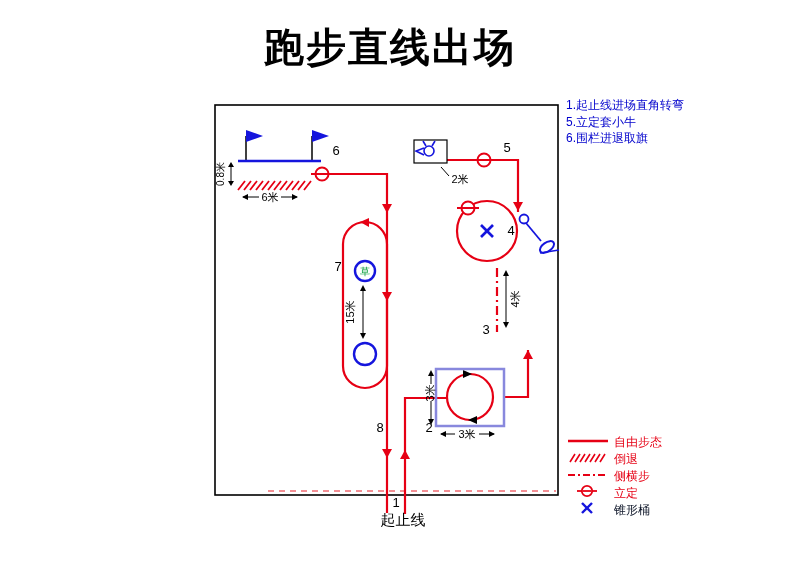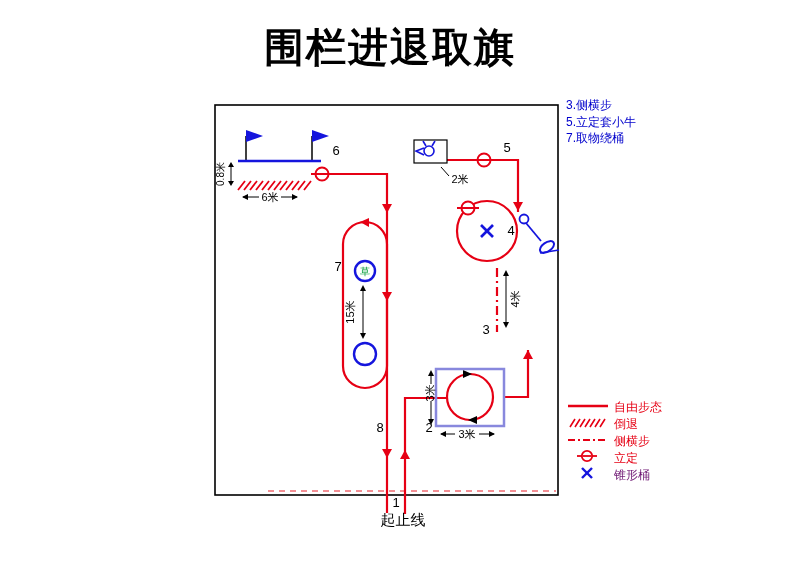--- a/index.html
+++ b/index.html
@@ -9,32 +9,32 @@
   }
   .title{
     position:absolute;left:160px;top:20px;width:460px;text-align:center;
     font-size:40px;font-weight:bold;color:#000;letter-spacing:2px;white-space:nowrap;
   }
   .diagram{position:absolute;left:0;top:0;}
   .instructions{
     position:absolute;left:566px;top:97px;width:230px;
     color:#0000cc;font-size:12px;line-height:16.5px;white-space:nowrap;
   }
-  .legend{position:absolute;left:566px;top:399px;}
+  .legend{position:absolute;left:566px;top:434px;}
   .legend-row{display:flex;align-items:center;height:16px;margin-bottom:1px;}
   .lsym{width:48px;display:inline-block;}
   .llabel{font-size:12px;white-space:nowrap;}
   .llabel.red{color:#e60014;}
-  .llabel.blue{color:#701a75;font-family:Liberation Serif, serif;}
+  .llabel.blue{color:#0f172a;font-family:Liberation Serif, serif;}
   svg text{font-family:"Liberation Sans","DejaVu Sans",sans-serif;}
 </style>
 </head>
 <body>
 
-<div class="title">围栏进退取旗</div>
+<div class="title">跑步直线出场</div>
 
 <svg class="diagram" width="800" height="565" viewBox="0 0 800 565">
 
   <rect x="215" y="105" width="343" height="390" fill="none" stroke="#000" stroke-width="1.6"></rect>
 
   <line x1="268" y1="491" x2="556" y2="491" stroke="#ef6b72" stroke-width="1.3" stroke-dasharray="6 5"></line>
 
   <g stroke="#e60014" stroke-width="2.2" fill="none">
     <path d="M405 514 L405 398 L447 398"></path>
     <path d="M504 397 L528 397 L528 350"></path>
@@ -172,23 +172,23 @@
     <text x="516" y="302" font-size="11" text-anchor="middle" transform="rotate(-90 516 299)">4米</text>
     <text x="351" y="315" font-size="11" text-anchor="middle" transform="rotate(-90 351 312)">15米</text>
     <text x="431" y="396" font-size="11" text-anchor="middle" transform="rotate(-90 431 393)">3米</text>
     <text x="467" y="438" font-size="11" text-anchor="middle">3米</text>
 
     <text x="403" y="525" font-size="15" text-anchor="middle">起止线</text>
   </g>
 </svg>
 
 <div class="instructions">
-  <div>3.侧横步</div>
+  <div>1.起止线进场直角转弯</div>
   <div>5.立定套小牛</div>
-  <div>7.取物绕桶</div>
+  <div>6.围栏进退取旗</div>
 </div>
 
 <div class="legend">
   <div class="legend-row">
     <span class="lsym">
       <svg width="46" height="14">
           <line x1="2" y1="8" x2="42" y2="8" stroke="#e60014" stroke-width="2.5"></line>
         </svg>
     </span>
     <span class="llabel red">自由步态</span>

